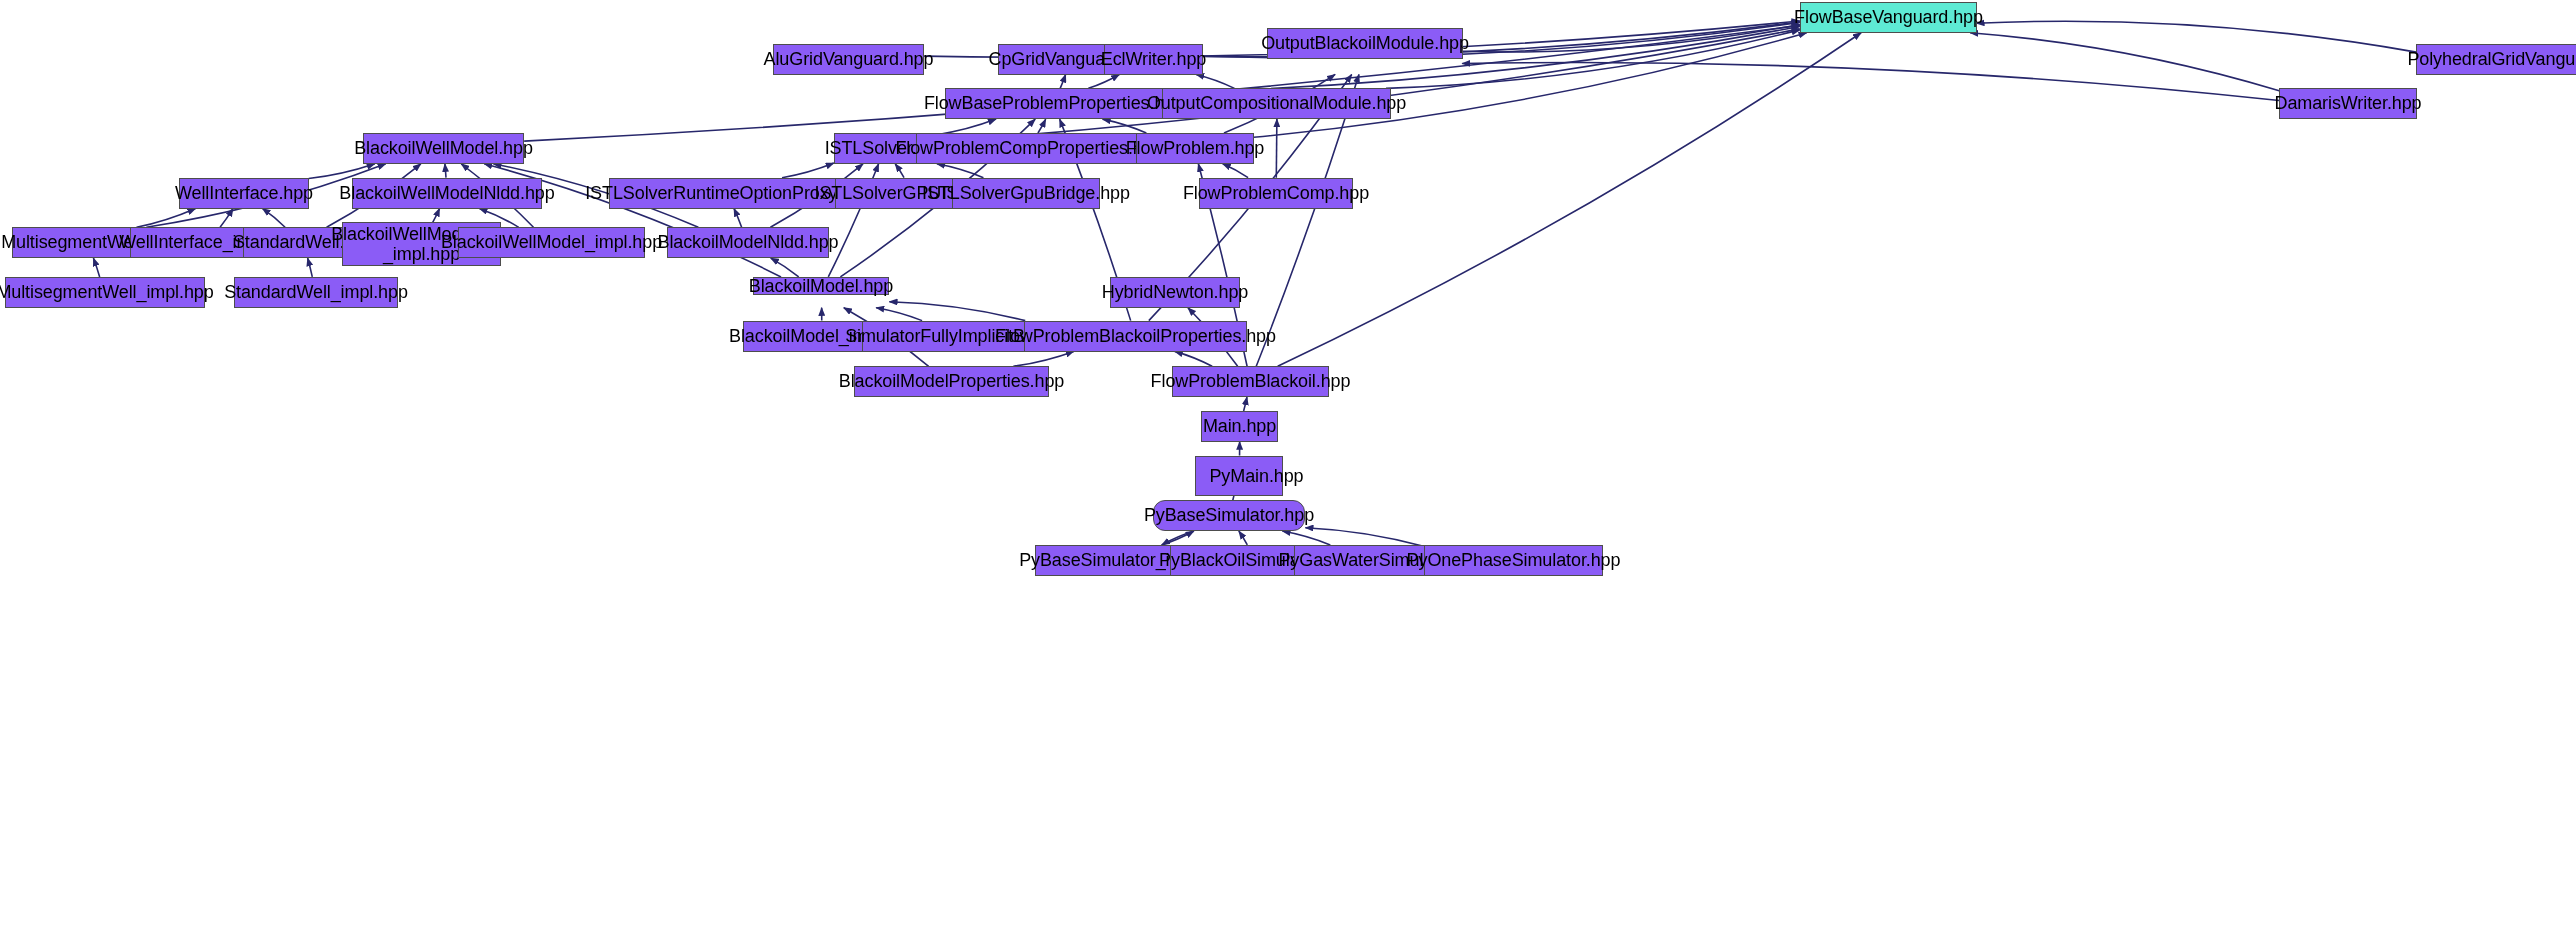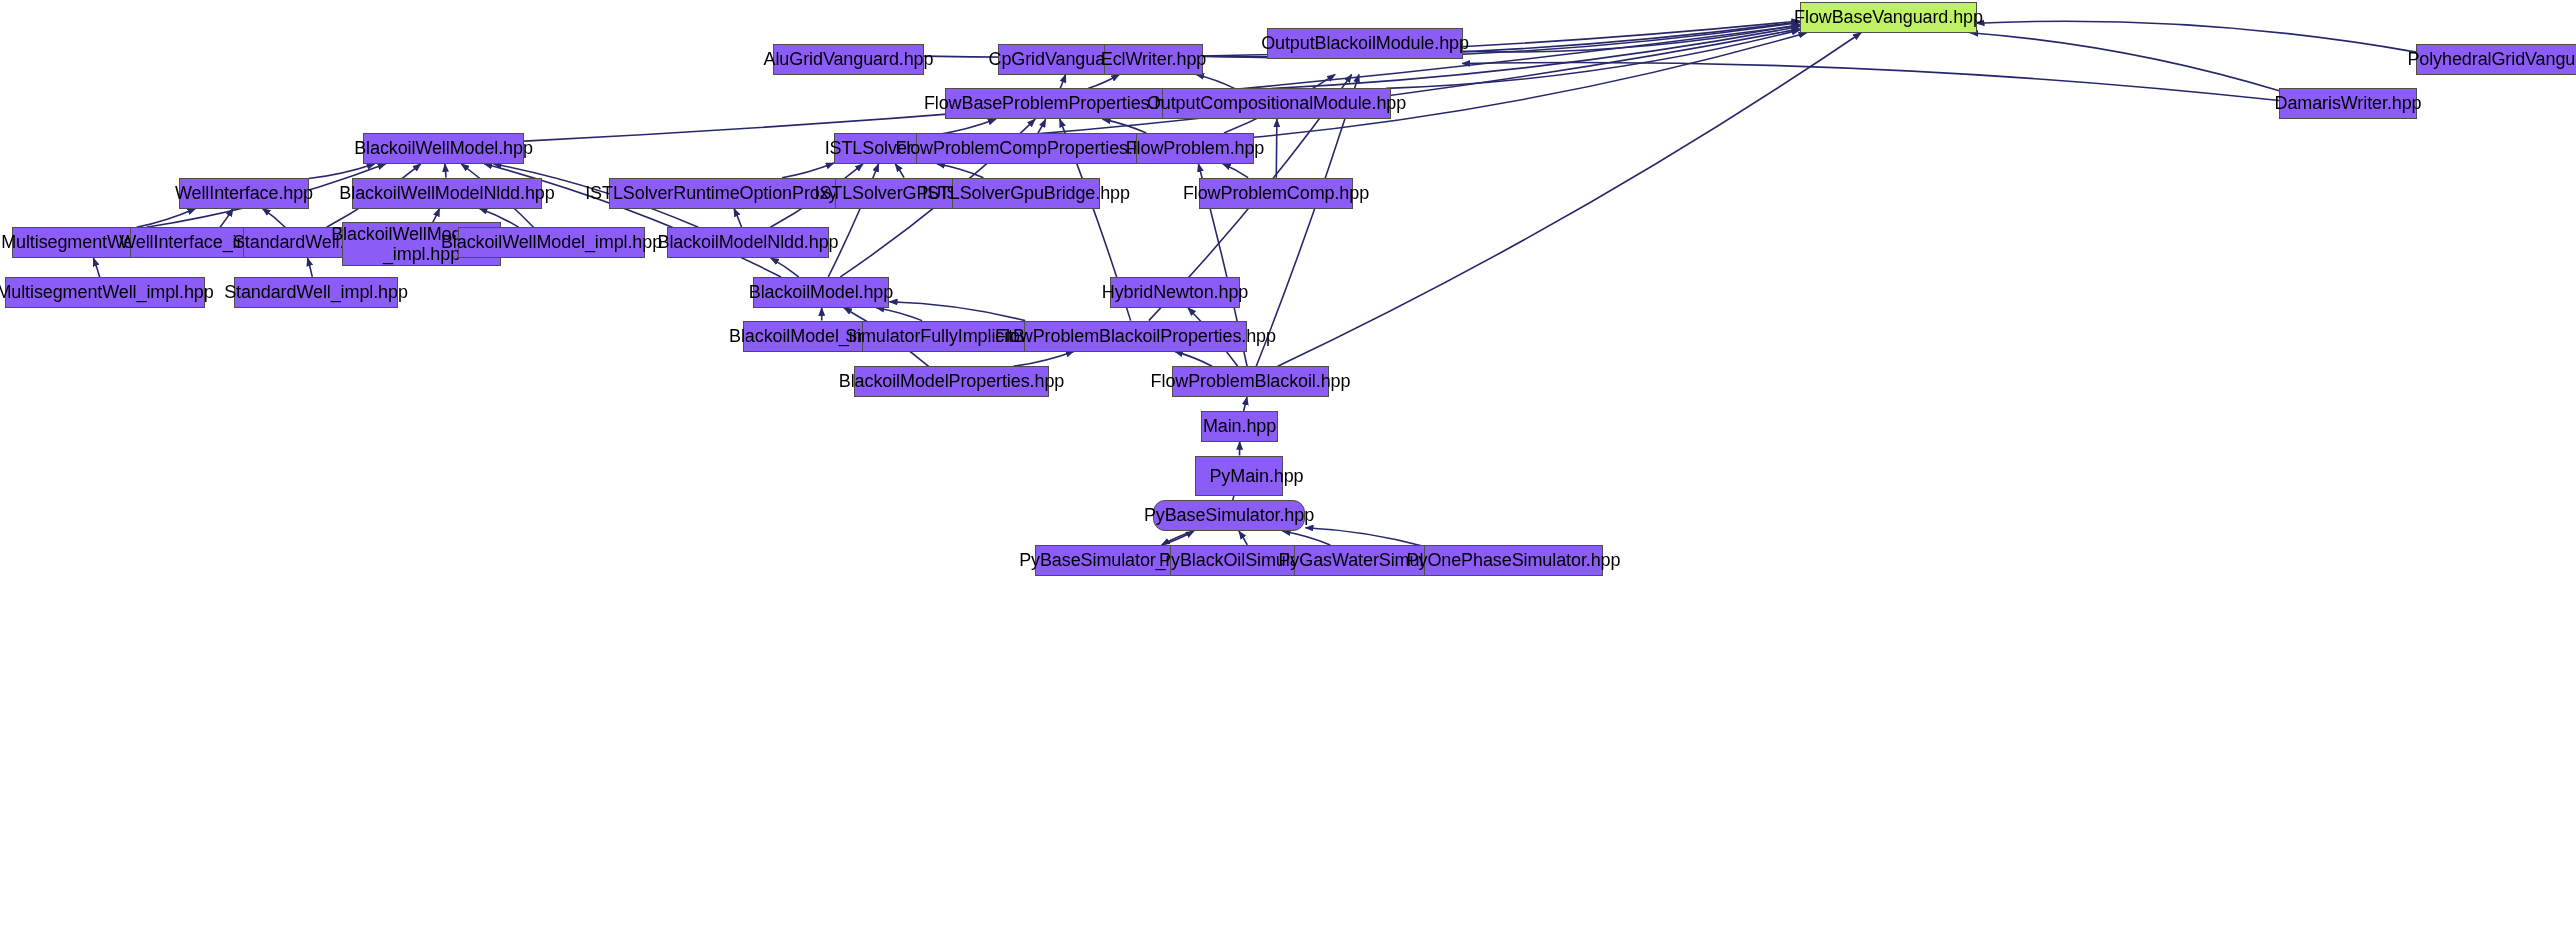--- a/index.html
+++ b/index.html
@@ -34,21 +34,21 @@
     line-height: 1.12;
     text-align: center;
     display: flex;
     align-items: center;
     justify-content: center;
     white-space: pre-line;
     padding: 0 5px;
     letter-spacing: -0.1px;
   }
   .graph-node.root {
-    background: #bef264;
+    background: #5eead4;
     border-color: #4d4d4d;
     text-align: right;
   }
 </style>
 </head>
 <body>
 
 <div id="graph-canvas">
   <svg id="edge-layer" viewBox="0 0 2595 948" preserveAspectRatio="none">
     <defs>
@@ -145,21 +145,21 @@
       <div class="graph-node" style="left: 1199px; top: 178px; width: 154px; height: 31px;">FlowProblemComp.hpp</div>
       <div class="graph-node" style="left: 12px; top: 227px; width: 153px; height: 31px;">MultisegmentWell.hpp</div>
       <div class="graph-node" style="left: 130px; top: 227px; width: 159px; height: 31px;">WellInterface_impl.hpp</div>
       <div class="graph-node" style="left: 243px; top: 227px; width: 121px; height: 31px;">StandardWell.hpp</div>
       <div class="graph-node" style="left: 342px; top: 222px; width: 159px; height: 44px;">BlackoilWellModelNldd
 _impl.hpp</div>
       <div class="graph-node" style="left: 458px; top: 227px; width: 187px; height: 31px;">BlackoilWellModel_impl.hpp</div>
       <div class="graph-node" style="left: 667px; top: 227px; width: 162px; height: 31px;">BlackoilModelNldd.hpp</div>
       <div class="graph-node" style="left: 5px; top: 277px; width: 200px; height: 31px;">MultisegmentWell_impl.hpp</div>
       <div class="graph-node" style="left: 234px; top: 277px; width: 164px; height: 31px;">StandardWell_impl.hpp</div>
-      <div class="graph-node" style="left: 753px; top: 277px; width: 136px; height: 31px;">BlackoilModel.hpp</div>
+      <div class="graph-node" style="left: 753px; top: 277px; width: 136px; height: 18px;">BlackoilModel.hpp</div>
       <div class="graph-node" style="left: 1110px; top: 277px; width: 130px; height: 31px;">HybridNewton.hpp</div>
       <div class="graph-node" style="left: 743px; top: 321px; width: 159px; height: 31px;">BlackoilModel_impl.hpp</div>
       <div class="graph-node" style="left: 862px; top: 321px; width: 230px; height: 31px;">SimulatorFullyImplicitBlackoil.hpp</div>
       <div class="graph-node" style="left: 1024px; top: 321px; width: 223px; height: 31px;">FlowProblemBlackoilProperties.hpp</div>
       <div class="graph-node" style="left: 854px; top: 366px; width: 195px; height: 31px;">BlackoilModelProperties.hpp</div>
       <div class="graph-node" style="left: 1172px; top: 366px; width: 157px; height: 31px;">FlowProblemBlackoil.hpp</div>
       <div class="graph-node" style="left: 1201px; top: 411px; width: 77px; height: 31px;">Main.hpp</div>
       <div class="graph-node" style="left: 1195px; top: 456px; width: 88px; height: 40px; padding-left: 40px;">PyMain.hpp</div>
       <div class="graph-node" style="left: 1153px; top: 500px; width: 152px; height: 31px; border-radius: 12px;">PyBaseSimulator.hpp</div>
       <div class="graph-node" style="left: 1035px; top: 545px; width: 182px; height: 31px;">PyBaseSimulator_impl.hpp</div>

